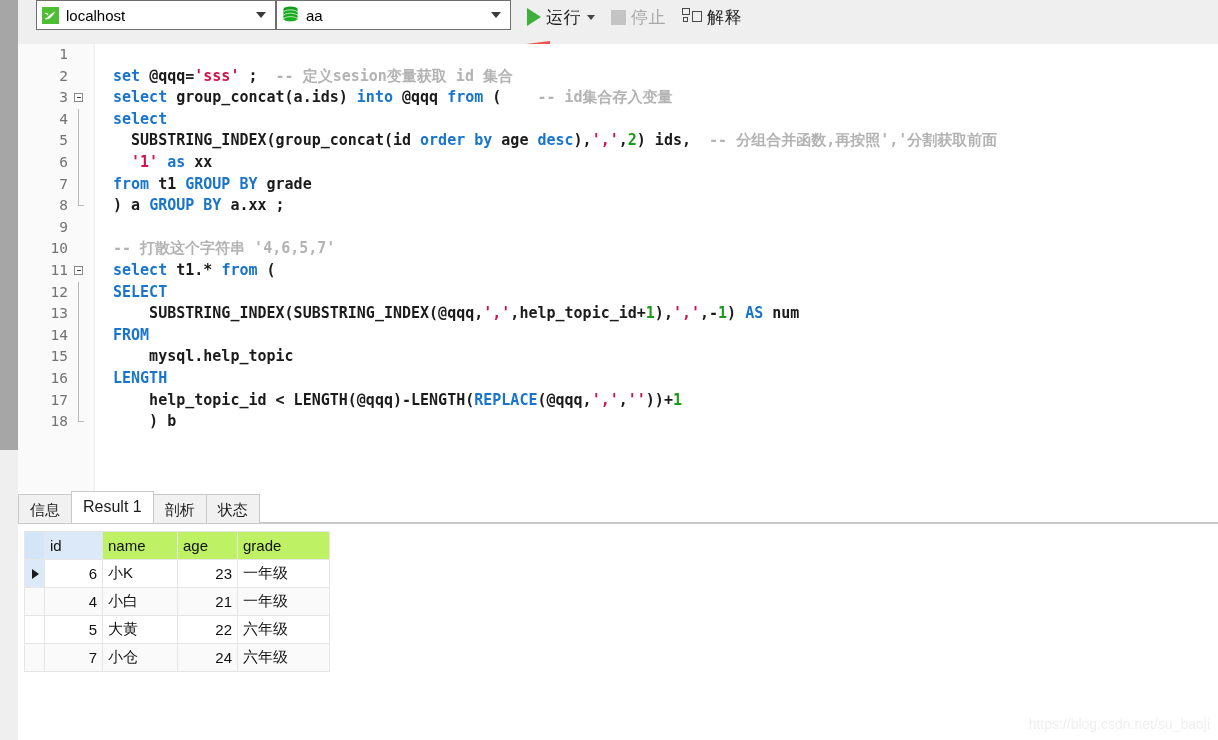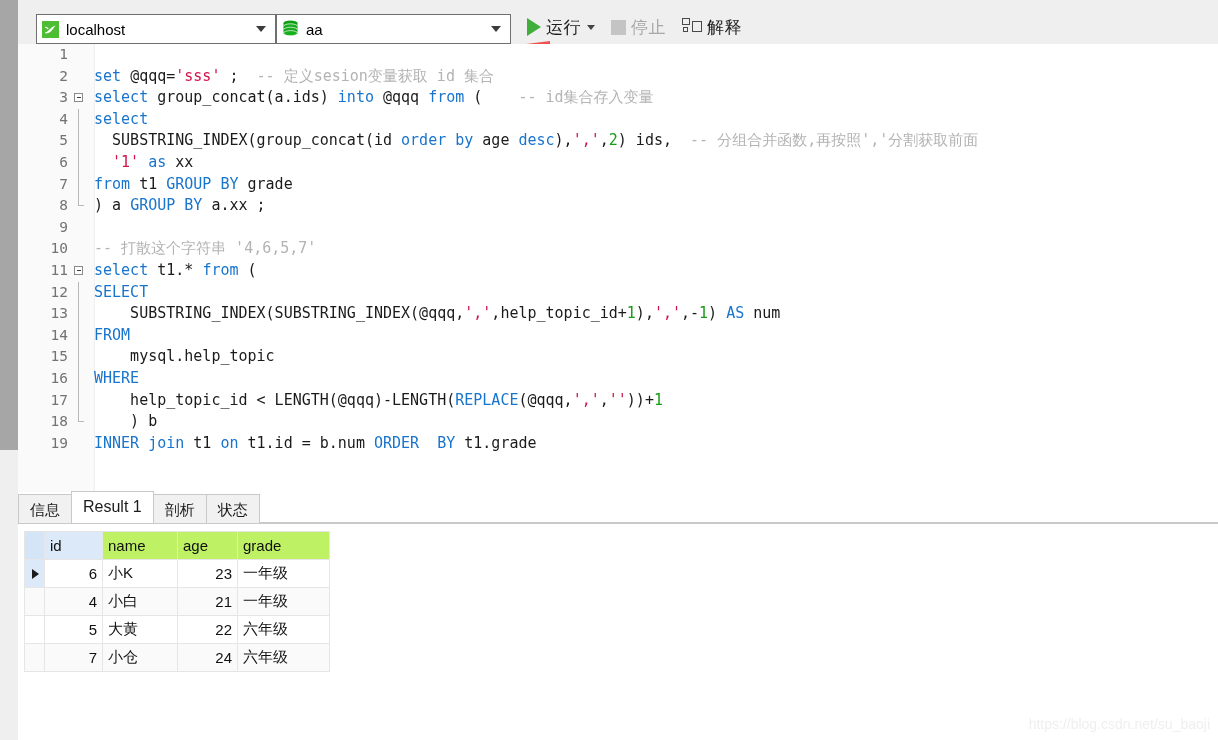--- a/index.html
+++ b/index.html
@@ -34,21 +34,21 @@
 
   
   #toolbar {
     position: absolute;
     left: 18px; top: 0;
     width: 1200px;
     height: 44px;
     background: #efefef;
     border-bottom: 1px solid #e2e2e2;
     display: flex;
-    align-items: flex-end;
+    align-items: flex-start;
   }
   .combo {
     height: 30px;
     background: #ffffff;
     border: 1px solid #6f6f6f;
     display: flex;
     align-items: center;
     box-sizing: border-box;
     position: relative;
   }
@@ -208,22 +208,23 @@
   }
   .foldend::after {
     content: "";
     position: absolute;
     left: 0; top: 10px;
     width: 6px; height: 1px;
     background: #b8b8b8;
   }
   .code-txt {
     position: absolute;
-    left: 76px; top: 0;
+    left: 95px; top: 0;
     white-space: pre;
+    font-weight: bold;
   }
   .kw   { color: #1874cd; }
   .str  { color: #d11349; }
   .num  { color: #189b18; }
   .com  { color: #b3b3b3; }
   .pl   { color: #1b1b1b; }
 
   
   #result-pane {
     position: absolute;
@@ -393,24 +394,23 @@
       <div class="code-line"><span class="ln">6</span><span class="foldline"></span><span class="code-txt"><span class="pl">  </span><span class="str">'1'</span><span class="pl"> </span><span class="kw">as </span><span class="pl">xx</span></span></div>
       <div class="code-line"><span class="ln">7</span><span class="foldline"></span><span class="code-txt"><span class="kw">from </span><span class="pl">t1 </span><span class="kw">GROUP BY </span><span class="pl">grade</span></span></div>
       <div class="code-line"><span class="ln">8</span><span class="foldend"></span><span class="code-txt"><span class="pl">) a </span><span class="kw">GROUP BY </span><span class="pl">a.xx ;</span></span></div>
       <div class="code-line"><span class="ln">9</span><span class="code-txt"></span></div>
       <div class="code-line"><span class="ln">10</span><span class="code-txt"><span class="com">-- 打散这个字符串 '4,6,5,7'</span></span></div>
       <div class="code-line"><span class="ln">11</span><span class="fold"></span><span class="code-txt"><span class="kw">select </span><span class="pl">t1.* </span><span class="kw">from </span><span class="pl">(</span></span></div>
       <div class="code-line"><span class="ln">12</span><span class="foldline"></span><span class="code-txt"><span class="kw">SELECT</span></span></div>
       <div class="code-line"><span class="ln">13</span><span class="foldline"></span><span class="code-txt"><span class="pl">    SUBSTRING_INDEX(SUBSTRING_INDEX(@qqq,</span><span class="str">','</span><span class="pl">,help_topic_id+</span><span class="num">1</span><span class="pl">),</span><span class="str">','</span><span class="pl">,-</span><span class="num">1</span><span class="pl">) </span><span class="kw">AS </span><span class="pl">num</span></span></div>
       <div class="code-line"><span class="ln">14</span><span class="foldline"></span><span class="code-txt"><span class="kw">FROM</span></span></div>
       <div class="code-line"><span class="ln">15</span><span class="foldline"></span><span class="code-txt"><span class="pl">    mysql.help_topic</span></span></div>
-      <div class="code-line"><span class="ln">16</span><span class="foldline"></span><span class="code-txt"><span class="kw">WHERE</span></span></div>
+      <div class="code-line"><span class="ln">16</span><span class="foldline"></span><span class="code-txt"><span class="kw">LENGTH</span></span></div>
       <div class="code-line"><span class="ln">17</span><span class="foldline"></span><span class="code-txt"><span class="pl">    help_topic_id &lt; LENGTH(@qqq)-LENGTH(</span><span class="kw">REPLACE</span><span class="pl">(@qqq,</span><span class="str">','</span><span class="pl">,</span><span class="str">''</span><span class="pl">))+</span><span class="num">1</span></span></div>
       <div class="code-line"><span class="ln">18</span><span class="foldend"></span><span class="code-txt"><span class="pl">    ) b</span></span></div>
-      <div class="code-line"><span class="ln">19</span><span class="code-txt"><span class="kw">INNER join </span><span class="pl">t1 </span><span class="kw">on </span><span class="pl">t1.id = b.num </span><span class="kw">ORDER  BY </span><span class="pl">t1.grade</span></span></div>
     </div>
 </div>
 
 <div id="result-pane">
   <div id="tabbar">
     <div id="tabs-holder" style="display:flex;align-items:flex-end;">
         <div class="tab">信息</div>
         <div class="tab active">Result 1</div>
         <div class="tab">剖析</div>
         <div class="tab">状态</div>

